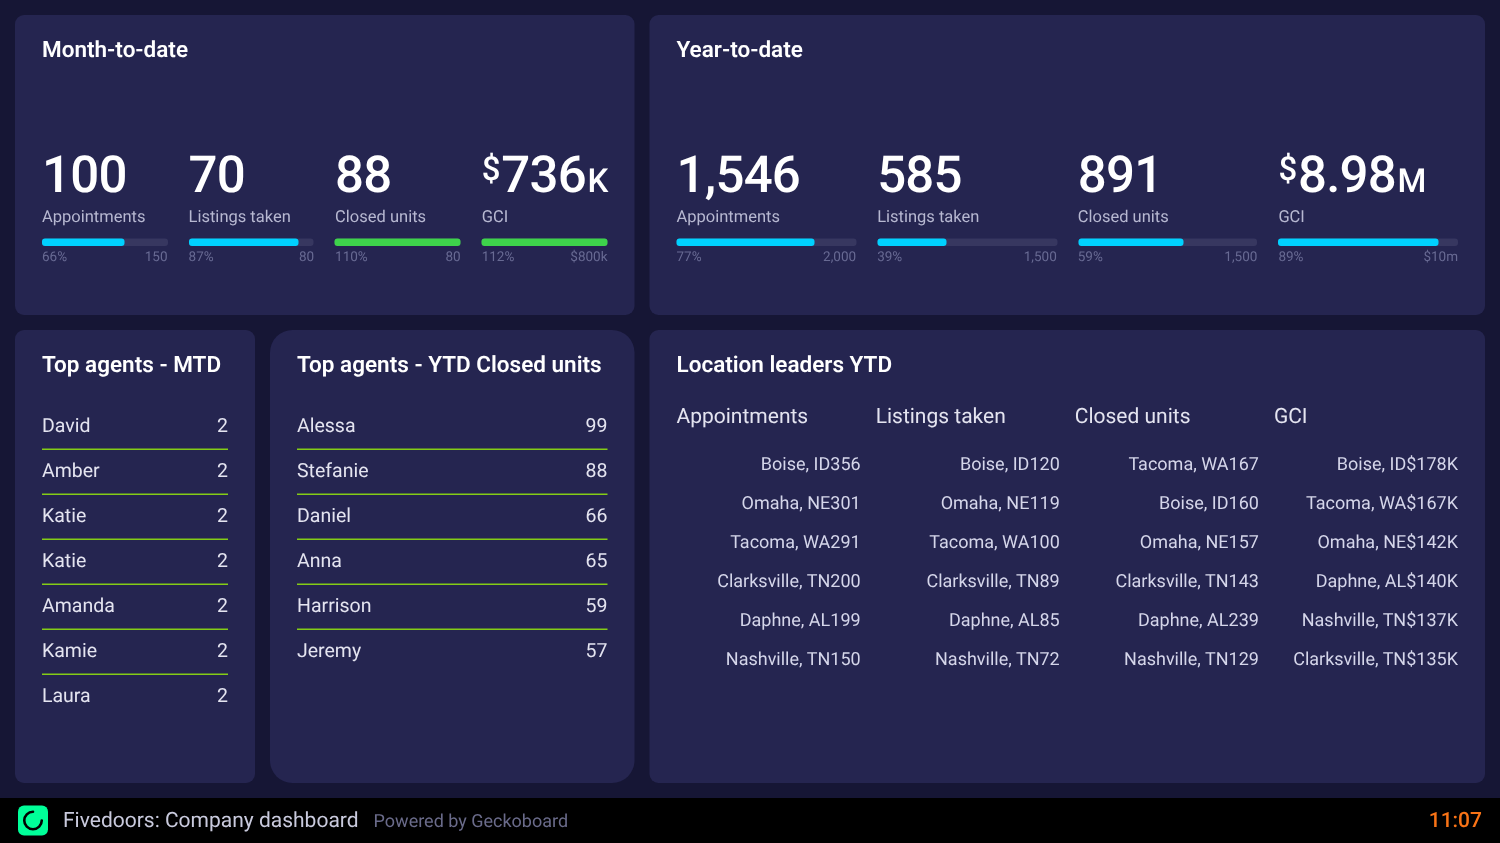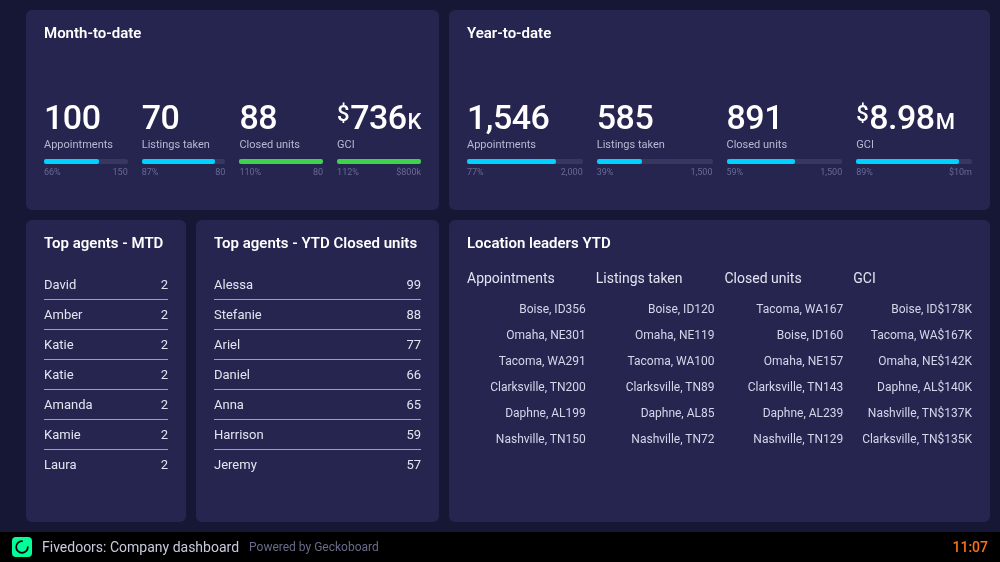--- a/index.html
+++ b/index.html
@@ -12,32 +12,31 @@
     display: flex;
     flex-direction: column;
   }
   .grid {
     flex: 1;
     display: grid;
     grid-template-columns: 160px 243px 1fr;
     grid-template-rows: 200px 1fr;
     gap: 10px;
     padding: 10px;
-    margin-left: 16px;
   }
   .card {
     background: #252550;
     border-radius: 6px;
     padding: 14px 18px;
     overflow: hidden;
   }
   .mtd    { grid-column: 1 / span 2; grid-row: 1; }
   .ytd    { grid-column: 3;          grid-row: 1; }
   .topMtd { grid-column: 1;          grid-row: 2; }
-  .topYtd { grid-column: 2;          grid-row: 2; }
+  .topYtd { grid-column: 2;          grid-row: 2; border-radius: 15px; }
   .loc    { grid-column: 3;          grid-row: 2; }
 
   .card-title {
     font-size: 15px;
     font-weight: 600;
     margin-bottom: 18px;
   }
   .kpis {
     display: flex;
     justify-content: space-between;
@@ -273,24 +272,20 @@
     <div id="topYtd-list">
         <div class="list-row">
           <span class="name">Alessa</span>
           <span class="val">99</span>
         </div>
         <div class="list-row">
           <span class="name">Stefanie</span>
           <span class="val">88</span>
         </div>
         <div class="list-row">
-          <span class="name">Ariel</span>
-          <span class="val">77</span>
-        </div>
-        <div class="list-row">
           <span class="name">Daniel</span>
           <span class="val">66</span>
         </div>
         <div class="list-row">
           <span class="name">Anna</span>
           <span class="val">65</span>
         </div>
         <div class="list-row">
           <span class="name">Harrison</span>
           <span class="val">59</span>

